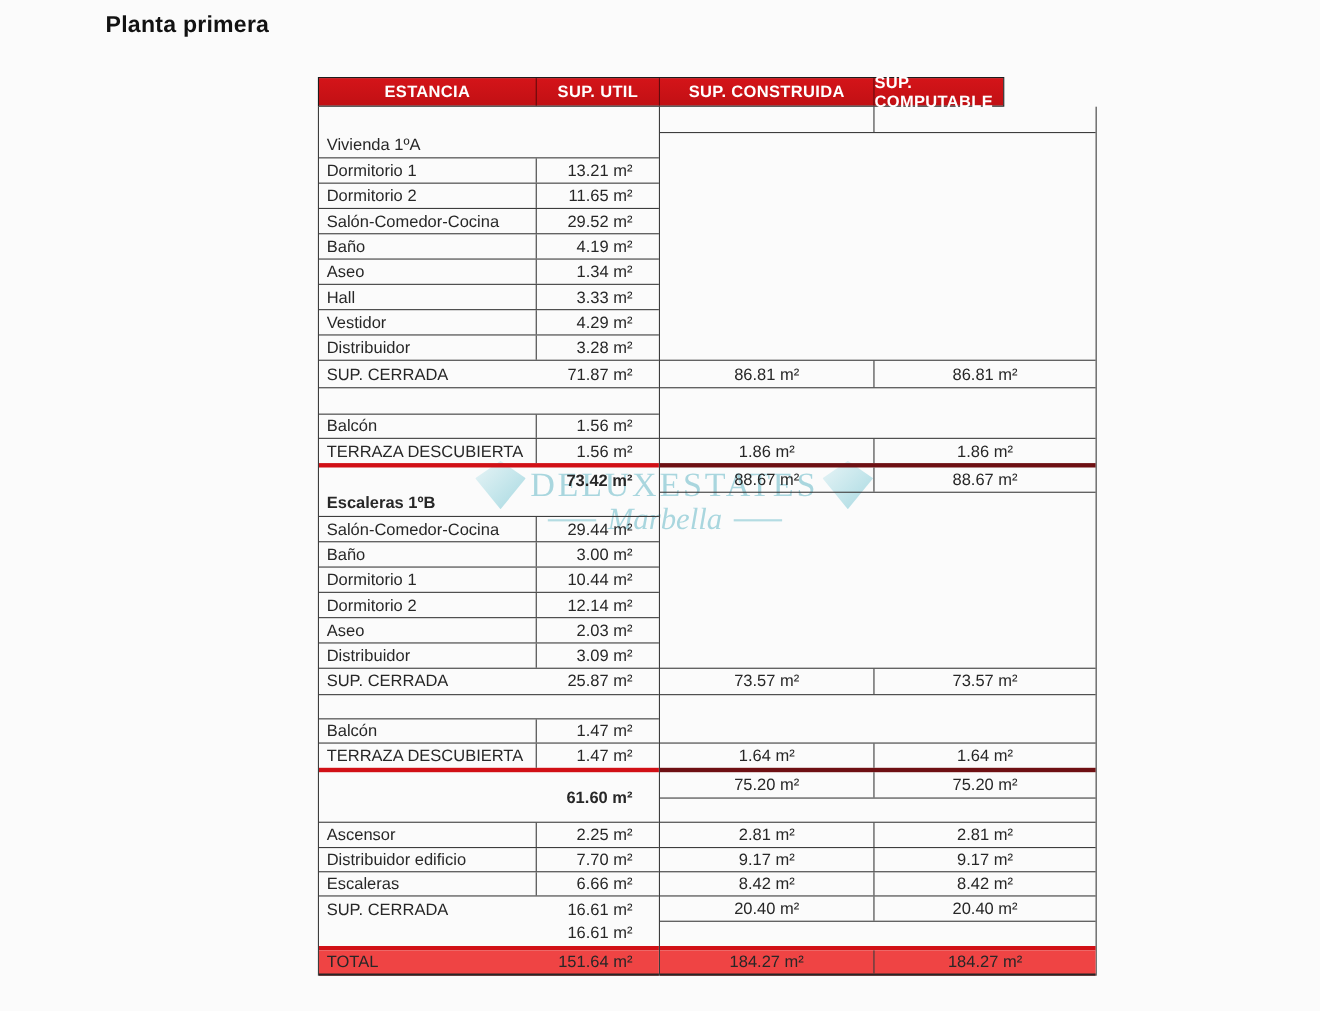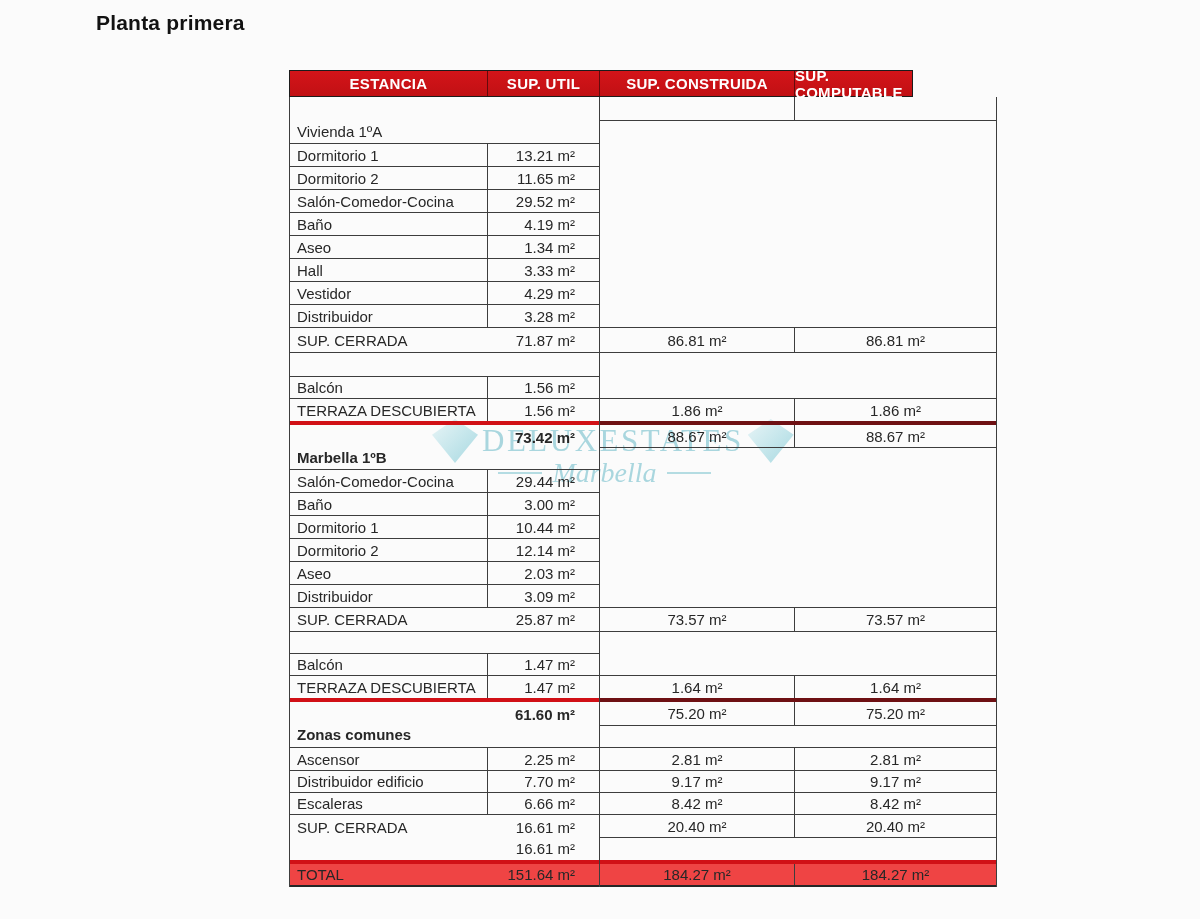--- a/index.html
+++ b/index.html
@@ -124,21 +124,21 @@
       <div class="lv">1.56 m²</div>
     </div>
   <div class="lr h22 nb">
       <div class="ln">TERRAZA DESCUBIERTA</div>
       <div class="lv">1.56 m²</div>
     </div>
   <div class="redline"></div>
   <div class="lr h45">
     <div class="combo">
       <div class="combo-val">73.42 m²</div>
-      <div class="combo-label">Marbella 1ºB</div>
+      <div class="combo-label">Escaleras 1ºB</div>
     </div>
   </div>
 
   <div class="lr h23">
       <div class="ln">Salón-Comedor-Cocina</div>
       <div class="lv">29.44 m²</div>
     </div>
   <div class="lr h23">
       <div class="ln">Baño</div>
       <div class="lv">3.00 m²</div>
@@ -172,21 +172,20 @@
       <div class="lv">1.47 m²</div>
     </div>
   <div class="lr h22 nb">
       <div class="ln">TERRAZA DESCUBIERTA</div>
       <div class="lv">1.47 m²</div>
     </div>
   <div class="redline"></div>
   <div class="lr h46">
     <div class="combo">
       <div class="combo-val">61.60 m²</div>
-      <div class="combo-label">Zonas comunes</div>
     </div>
   </div>
 
   <div class="lr h23">
       <div class="ln">Ascensor</div>
       <div class="lv">2.25 m²</div>
     </div>
   <div class="lr h22">
       <div class="ln">Distribuidor edificio</div>
       <div class="lv">7.70 m²</div>

